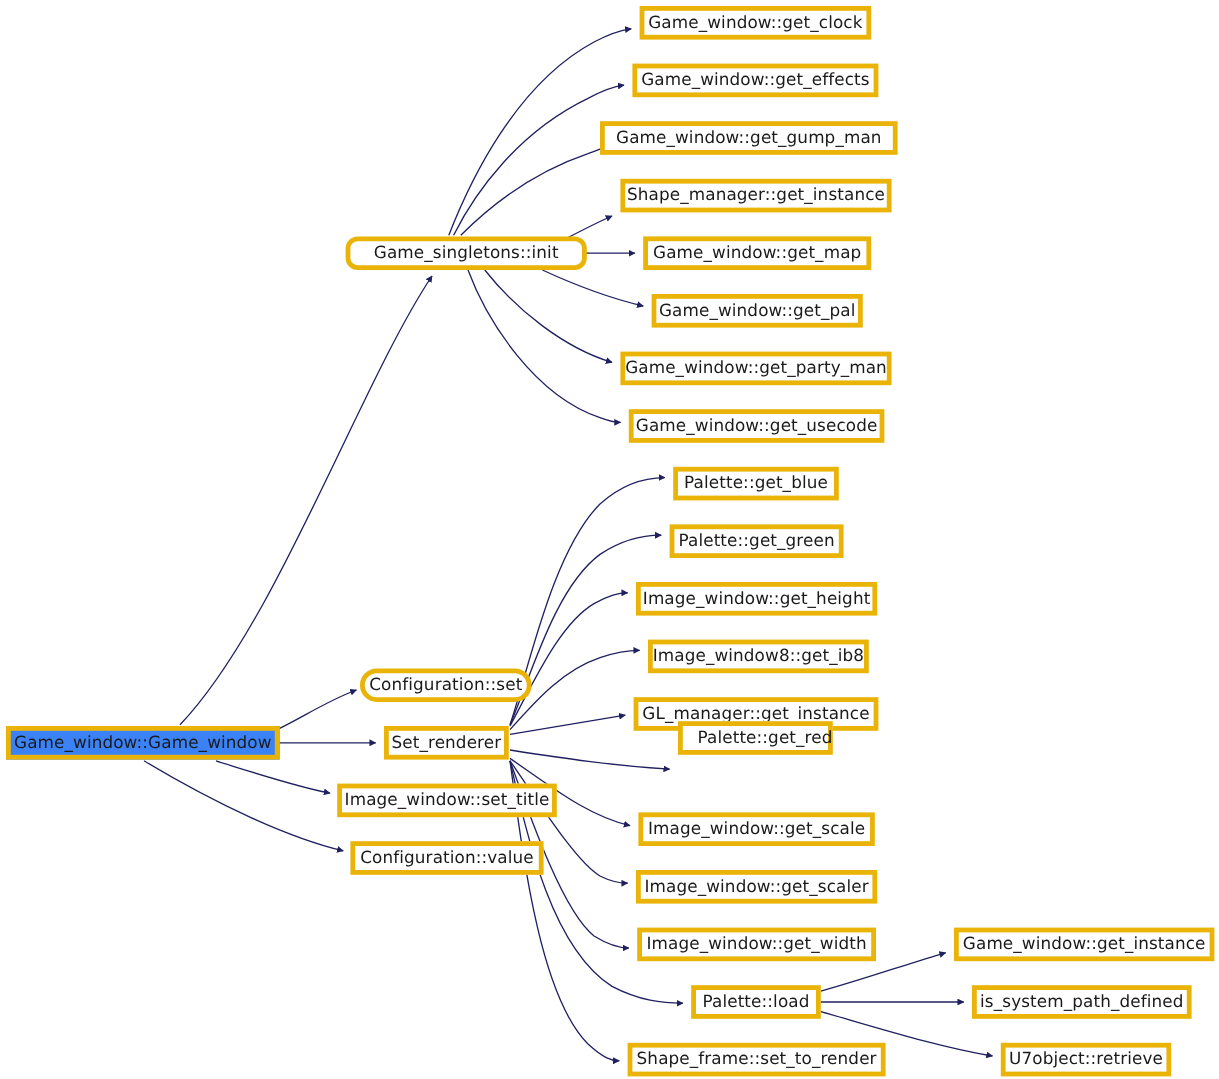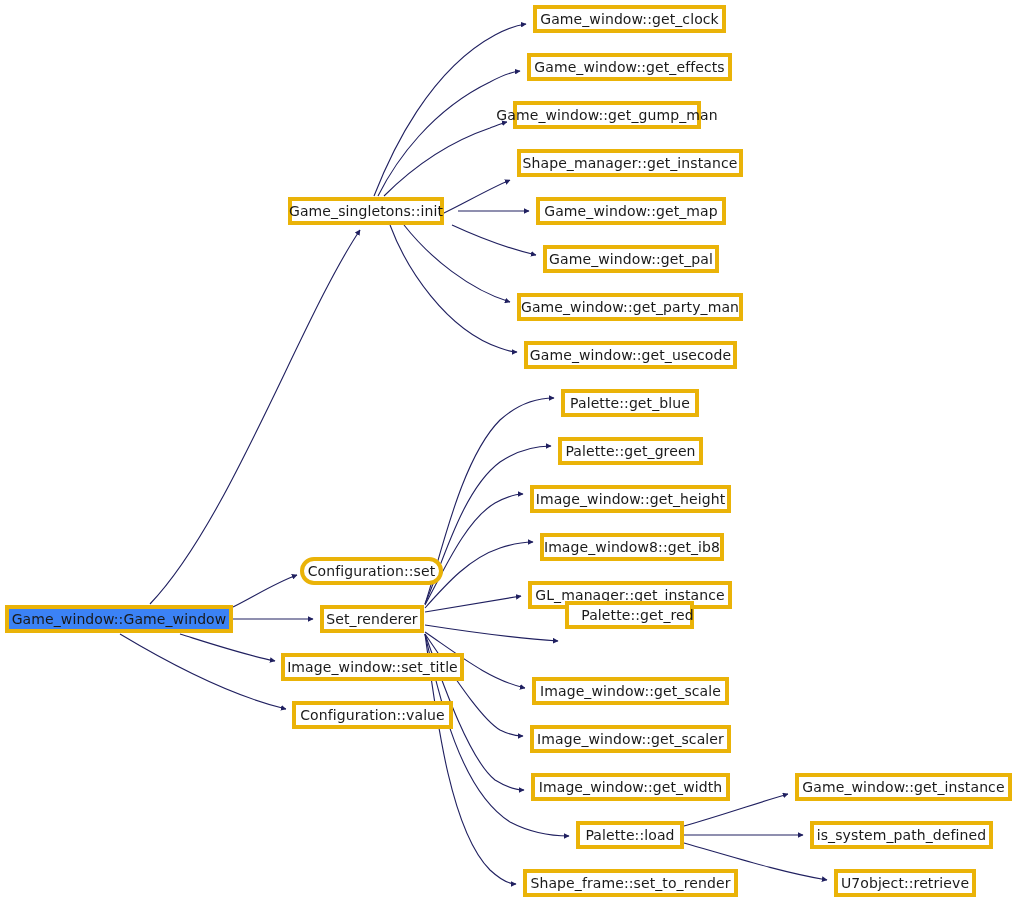--- a/index.html
+++ b/index.html
@@ -76,24 +76,24 @@
         <path d="M 425,634 C 445,690 470,760 495,780 C 508,788 517,790 524,790" fill="none" stroke="#202060" stroke-width="1.1" marker-end="url(#arrow)"></path>
         <path d="M 425,634 C 440,700 460,790 510,822 C 533,834 552,836 569,836" fill="none" stroke="#202060" stroke-width="1.1" marker-end="url(#arrow)"></path>
         <path d="M 425,634 C 436,715 450,830 490,870 C 503,882 510,884 516,884" fill="none" stroke="#202060" stroke-width="1.1" marker-end="url(#arrow)"></path>
         <path d="M 684,826 C 720,816 760,802 788,794" fill="none" stroke="#202060" stroke-width="1.1" marker-end="url(#arrow)"></path>
         <path d="M 684,835 L 803,835" fill="none" stroke="#202060" stroke-width="1.1" marker-end="url(#arrow)"></path>
         <path d="M 684,843 C 730,856 780,872 827,880" fill="none" stroke="#202060" stroke-width="1.1" marker-end="url(#arrow)"></path>
       </g>
   </svg>
   <div id="node-layer">
       <div class="node highlight" style="left: 5px; top: 605px; width: 228px; height: 28px;">Game_window::Game_window</div>
-      <div class="node" style="left: 288px; top: 197px; width: 156px; height: 28px;">Game_singletons::init</div>
+      <div class="node" style="left: 288px; top: 197px; width: 201px; height: 28px; border-radius: 10px;">Game_singletons::init</div>
       <div class="node" style="left: 533px; top: 5px; width: 193px; height: 28px;">Game_window::get_clock</div>
       <div class="node" style="left: 527px; top: 53px; width: 205px; height: 28px;">Game_window::get_effects</div>
-      <div class="node" style="left: 513px; top: 101px; width: 188px; height: 28px;">Game_window::get_gump_man</div>
+      <div class="node" style="left: 500px; top: 101px; width: 248px; height: 28px;">Game_window::get_gump_man</div>
       <div class="node" style="left: 517px; top: 149px; width: 226px; height: 28px;">Shape_manager::get_instance</div>
       <div class="node" style="left: 536px; top: 197px; width: 190px; height: 28px;">Game_window::get_map</div>
       <div class="node" style="left: 543px; top: 245px; width: 176px; height: 28px;">Game_window::get_pal</div>
       <div class="node" style="left: 517px; top: 293px; width: 226px; height: 28px;">Game_window::get_party_man</div>
       <div class="node" style="left: 524px; top: 341px; width: 213px; height: 28px;">Game_window::get_usecode</div>
       <div class="node" style="left: 300px; top: 557px; width: 143px; height: 28px; border-radius: 14px;">Configuration::set</div>
       <div class="node" style="left: 320px; top: 605px; width: 104px; height: 28px;">Set_renderer</div>
       <div class="node" style="left: 281px; top: 653px; width: 183px; height: 28px;">Image_window::set_title</div>
       <div class="node" style="left: 292px; top: 701px; width: 161px; height: 28px;">Configuration::value</div>
       <div class="node" style="left: 561px; top: 389px; width: 138px; height: 28px;">Palette::get_blue</div>

